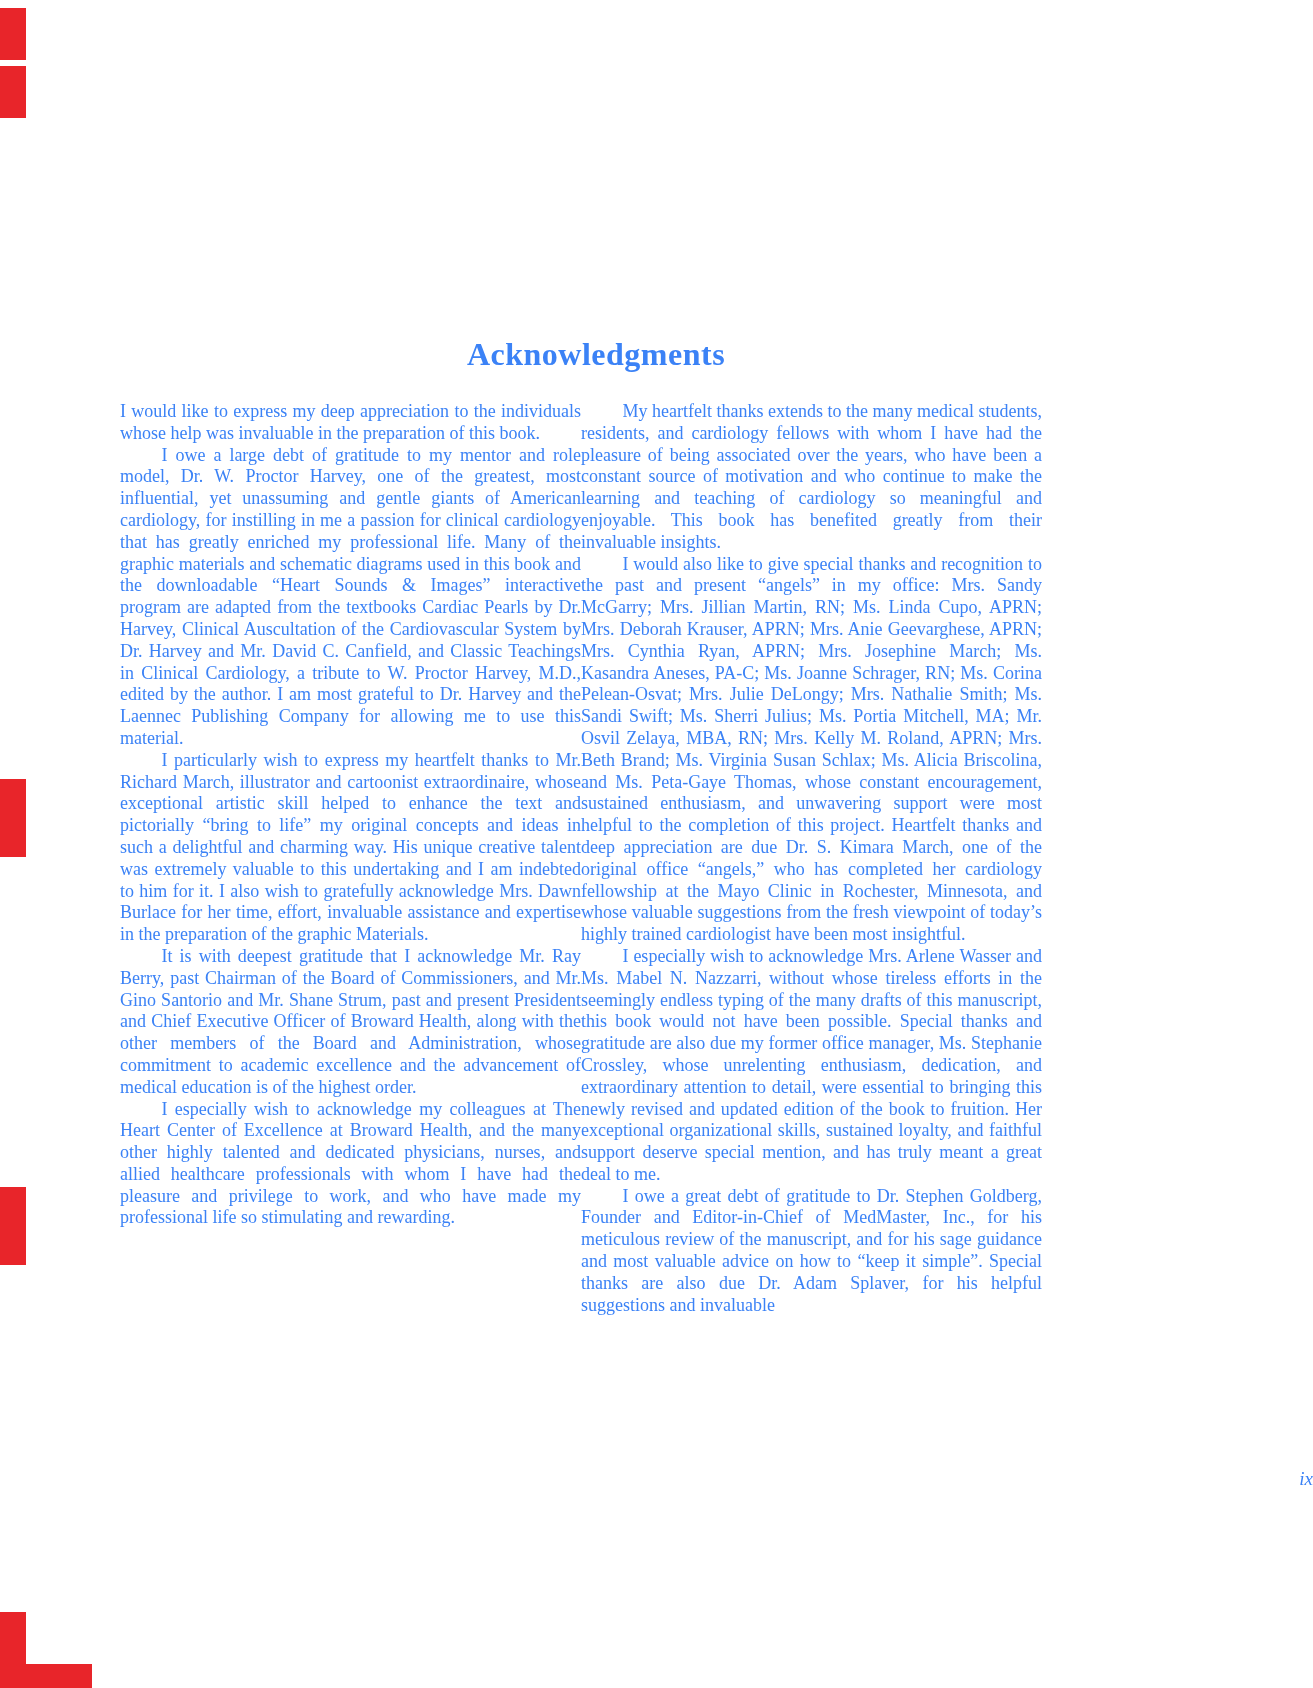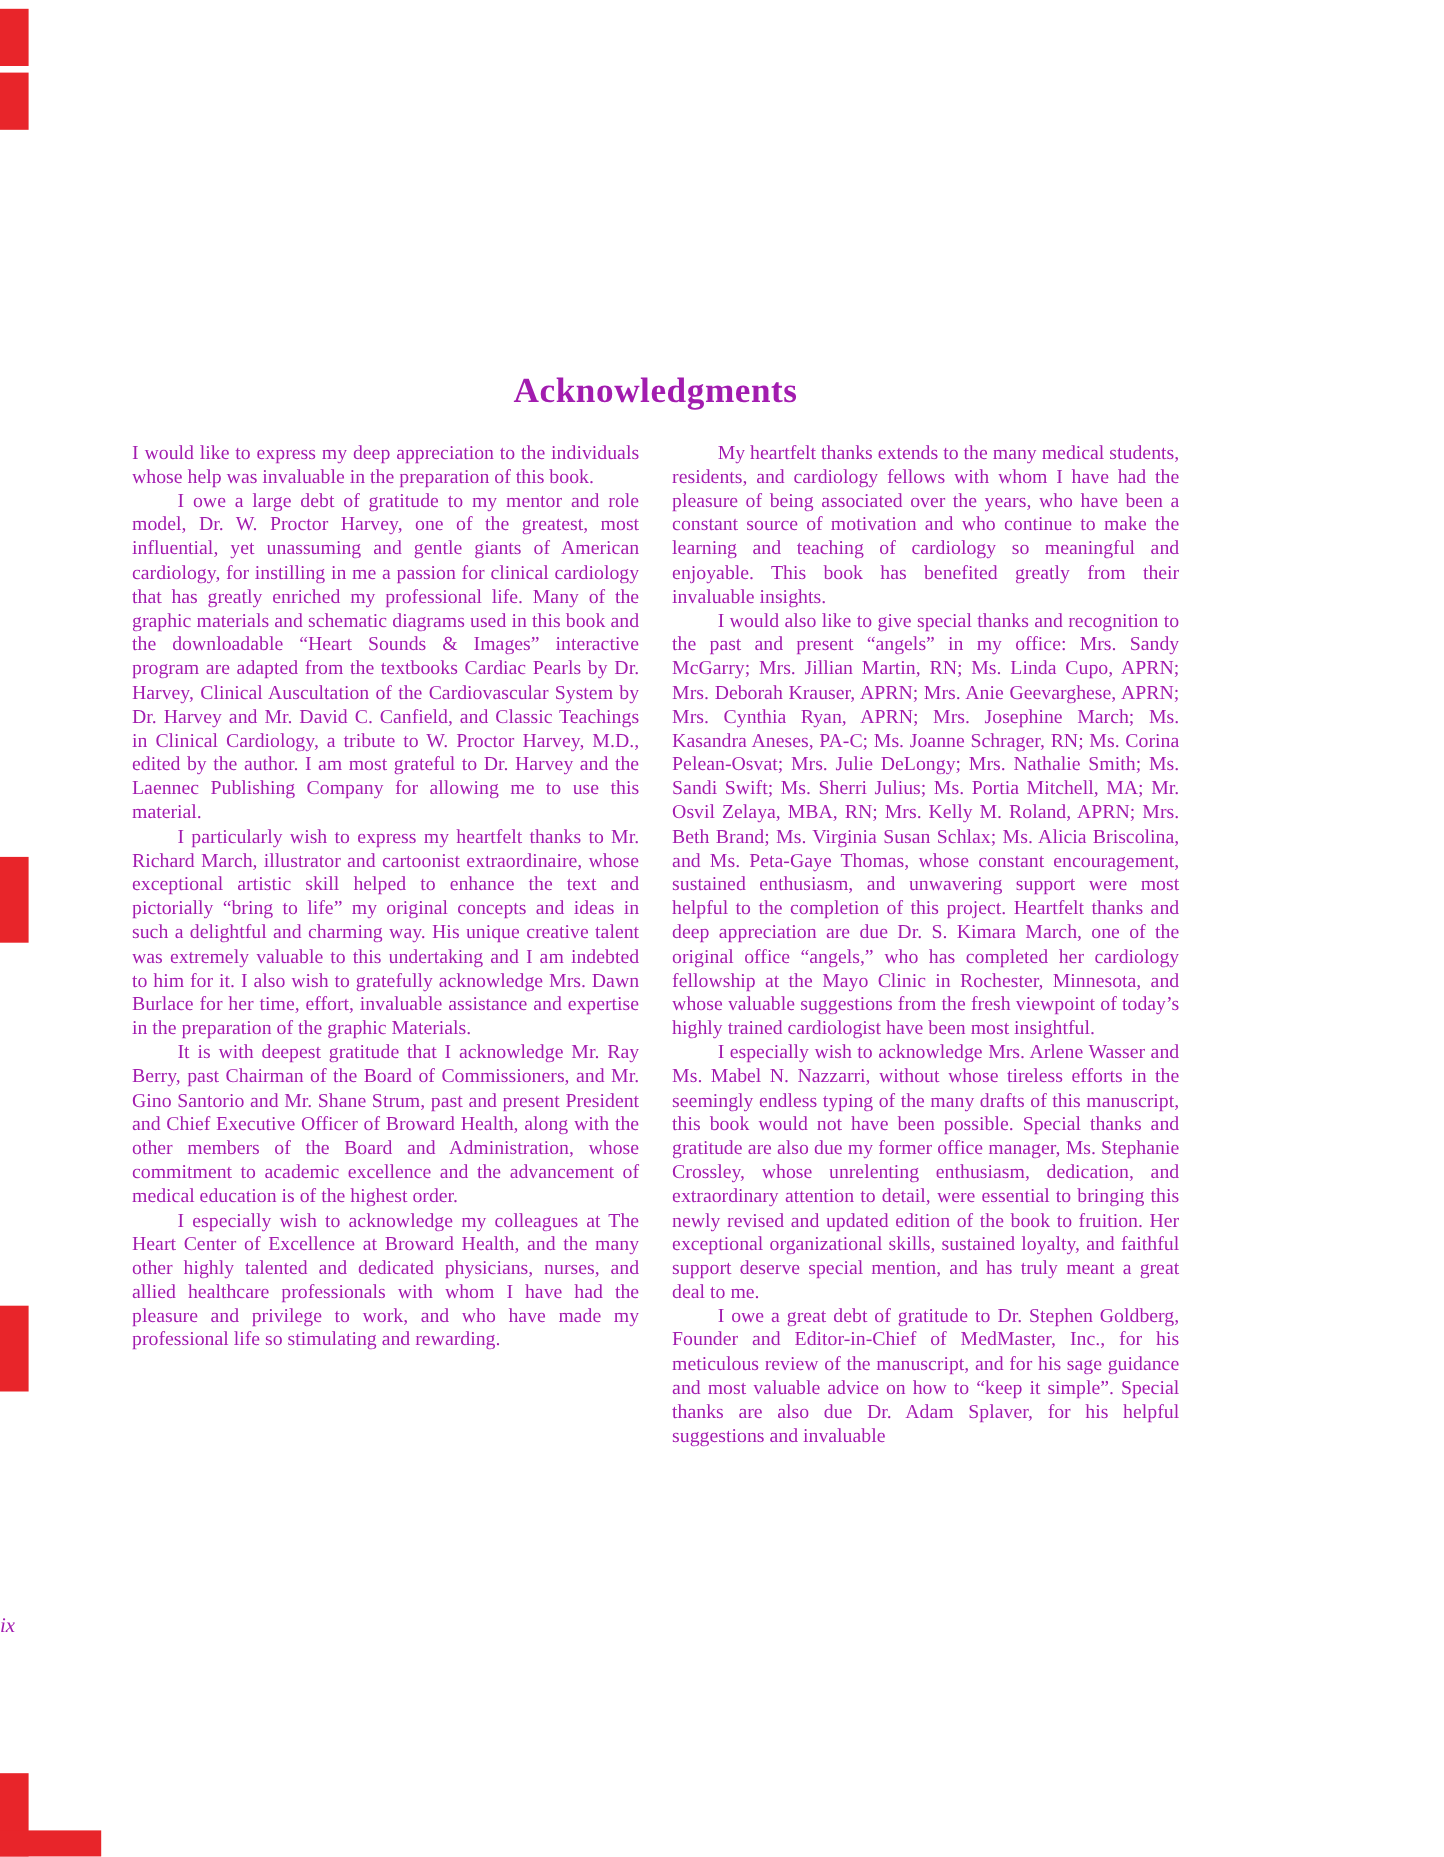--- a/index.html
+++ b/index.html
@@ -28,45 +28,44 @@
   .title {
     text-align: center;
     font-size: 32px;
     font-weight: bold;
     letter-spacing: 0.5px;
     margin: 0 0 28px 0;
   }
   .columns {
     display: flex;
     flex-direction: row;
-    gap: 30px;
   }
   .column {
     width: 461px;
     font-size: 18px;
     line-height: 21.8px;
     text-align: justify;
   }
   .column p { margin: 0; }
   .column p.indent { text-indent: 2.3em; }
   .italic { }
   .page-number {
     position: absolute;
     left: 0;
     right: 0;
     top: 1468px;
-    text-align: left;
+    text-align: right;
     font-size: 19px;
     font-style: italic;
   }
 </style>
 </head>
 <body>
 
-<div class="page" style="color: #a21caf; background: rgb(255, 255, 255);">
+<div class="page" style="color: #3b82f6; background: rgb(255, 255, 255);">
   <div class="edge-mark seg1" style="background: rgb(232, 37, 42);"></div>
   <div class="edge-mark seg2" style="background: rgb(232, 37, 42);"></div>
   <div class="edge-mark seg3" style="background: rgb(232, 37, 42);"></div>
   <div class="edge-mark seg4" style="background: rgb(232, 37, 42);"></div>
   <div class="edge-mark seg5" style="background: rgb(232, 37, 42);"></div>
   <div class="edge-mark seg6" style="background: rgb(232, 37, 42);"></div>
 
   <div class="content">
     <h1 class="title">Acknowledgments</h1>
     <div class="columns">

